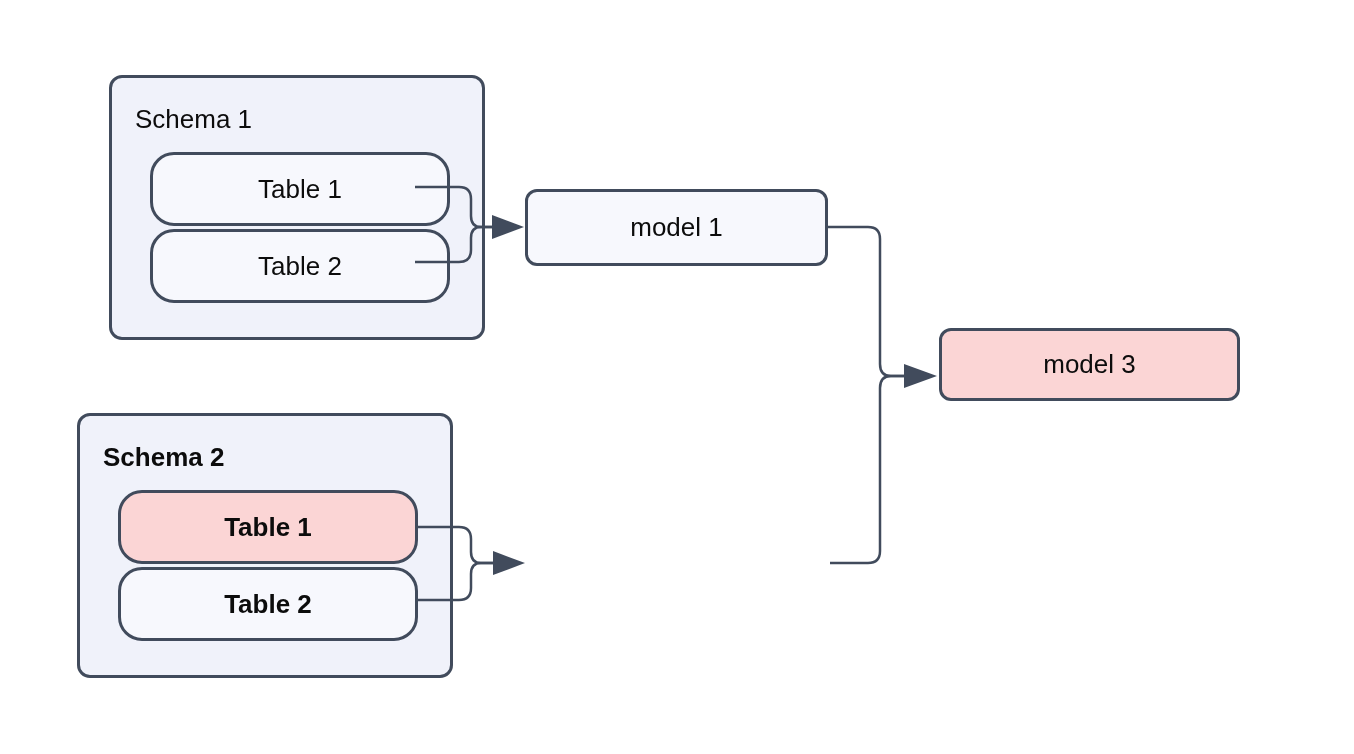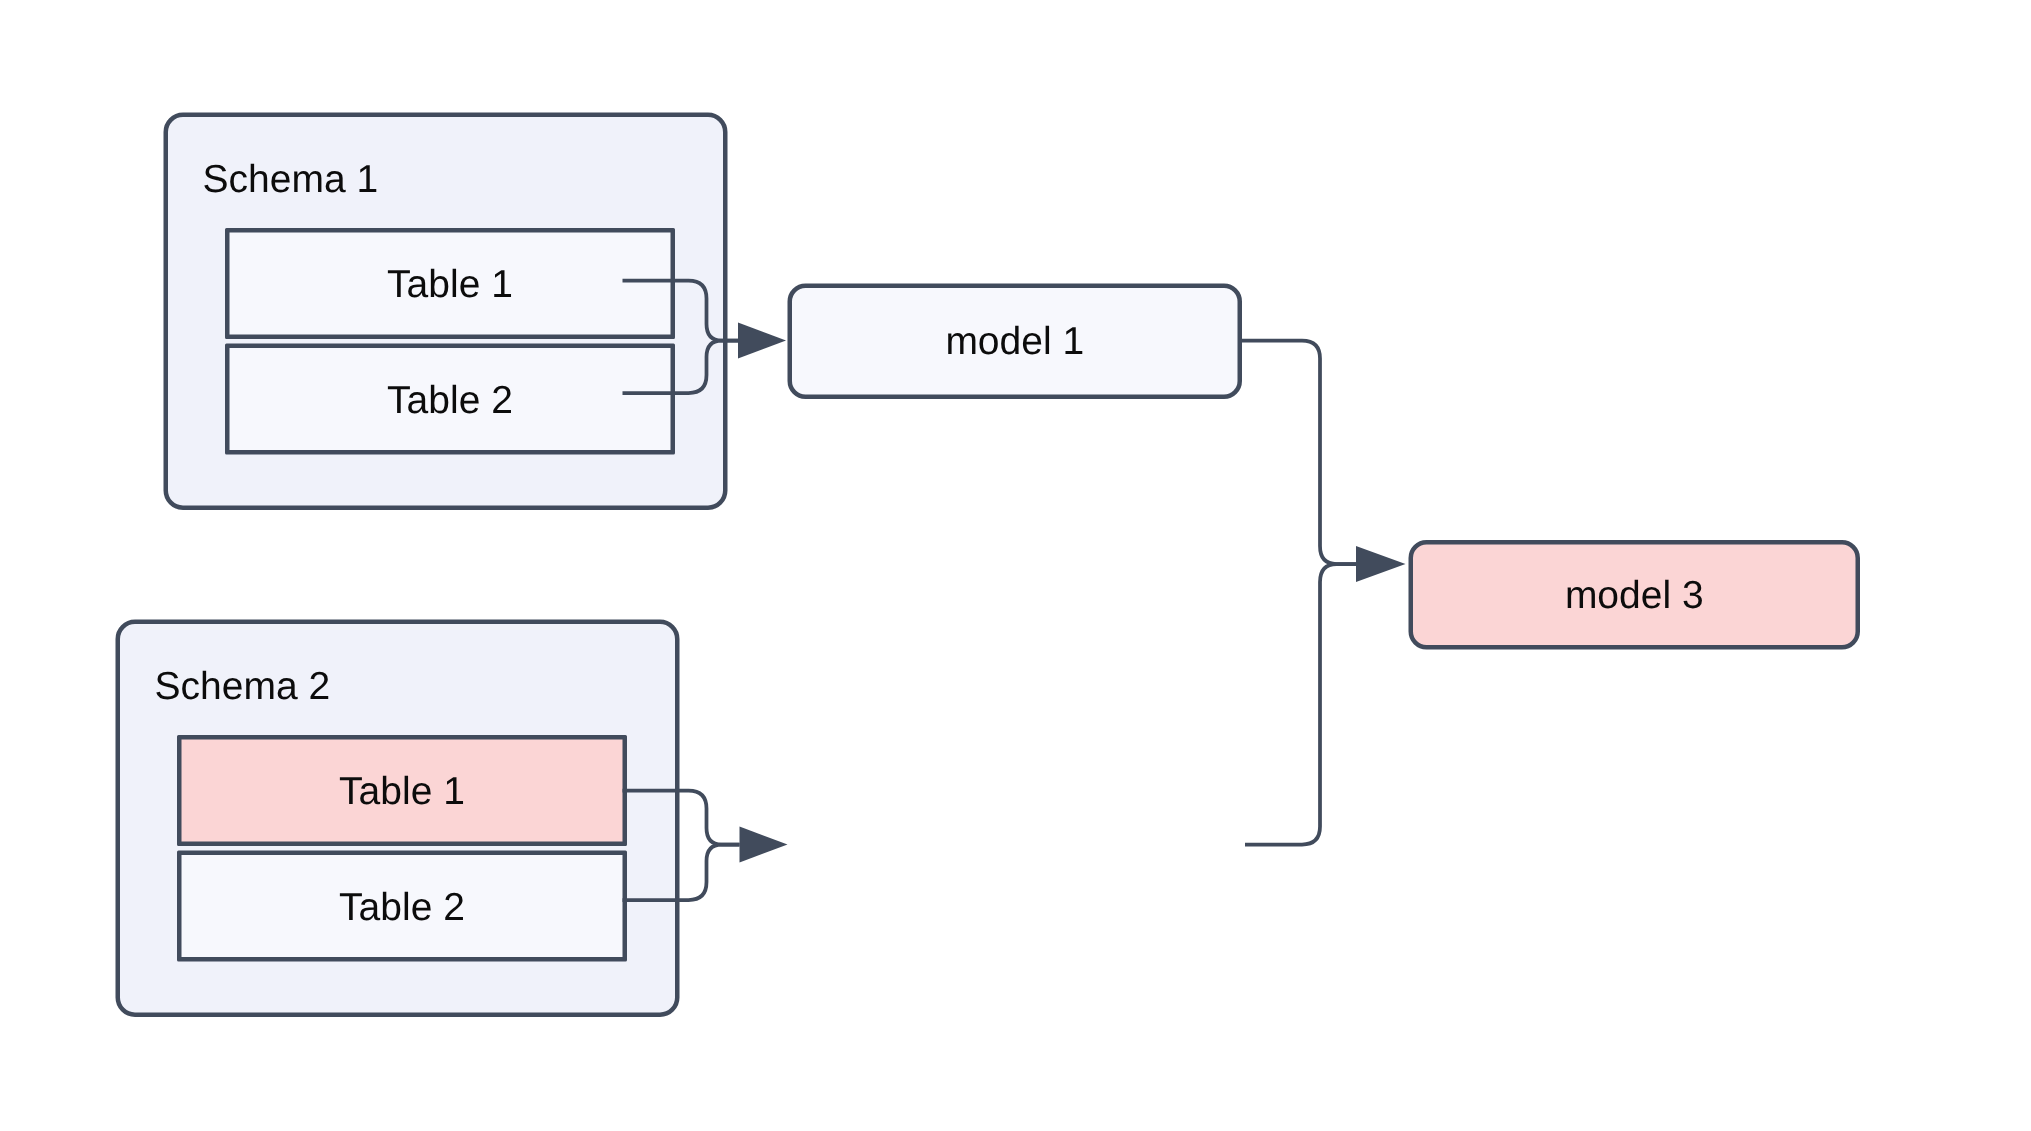--- a/index.html
+++ b/index.html
@@ -12,48 +12,48 @@
     overflow:hidden;
   }
   .cluster{
     position:absolute;
     background:var(--cluster-fill);
     border:3.5px solid var(--border);
     border-radius:13px;
     box-sizing:border-box;
   }
   #schema1{left:77px;top:75px;width:376px;height:265px;margin-left:32px;}
-  #schema2{left:77px;top:413px;width:376px;height:265px;}
+  #schema2{left:77px;top:413px;width:376px;height:265px;font-weight:bold;}
   .cluster-title{
     position:absolute;left:23px;top:28px;
     font-size:26px;line-height:1;white-space:nowrap;
   }
   .tbl{
     position:absolute;left:38px;width:300px;height:74px;
     background:var(--node-fill);
     border:3.5px solid var(--border);
-    border-radius:1px;
+    border-radius:24px;
     box-sizing:border-box;
     display:flex;align-items:center;justify-content:center;
     font-size:26px;
   }
   .tbl.t1{top:74px;}
   .tbl.t2{top:151px;}
   .model{
     position:absolute;
     background:var(--node-fill);
     border:3.5px solid var(--border);
     border-radius:12px;
     box-sizing:border-box;
     display:flex;align-items:center;justify-content:center;
     font-size:26px;
   }
   #model1{left:525px;top:189px;width:303px;height:77px;}
   #model2{left:526px;top:524px;width:303px;height:79px;}
-  #model3{left:939px;top:360px;width:301px;height:73px;}
+  #model3{left:939px;top:328px;width:301px;height:73px;}
   .pink{background:var(--highlight-fill) !important;}
   #edge-layer{
     position:absolute;left:0;top:0;width:1354px;height:754px;
     pointer-events:none;
   }
   #edge-layer path{fill:none;stroke:var(--border);stroke-width:2.5px;}
   #edge-layer polygon{fill:var(--border);stroke:none;}
 </style>
 </head>
 <body>

